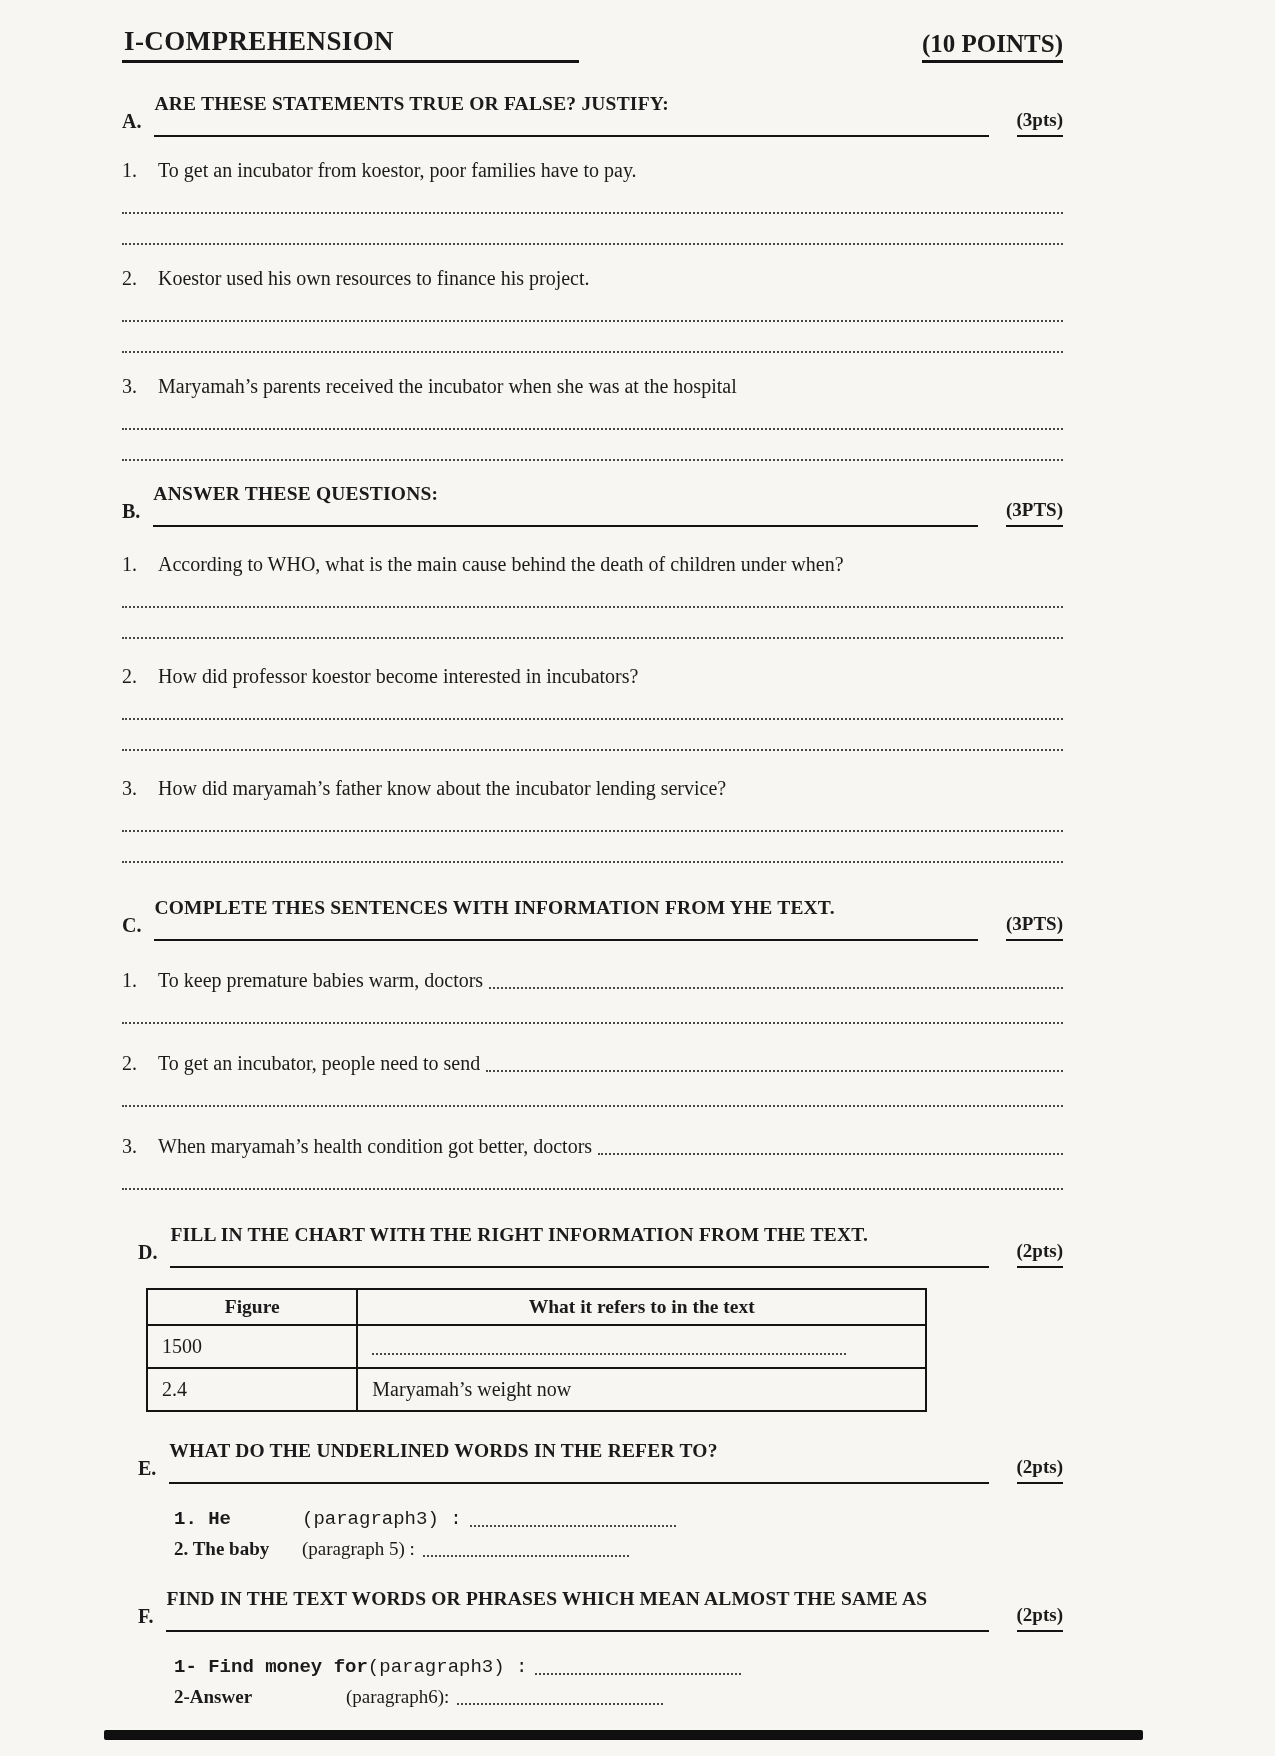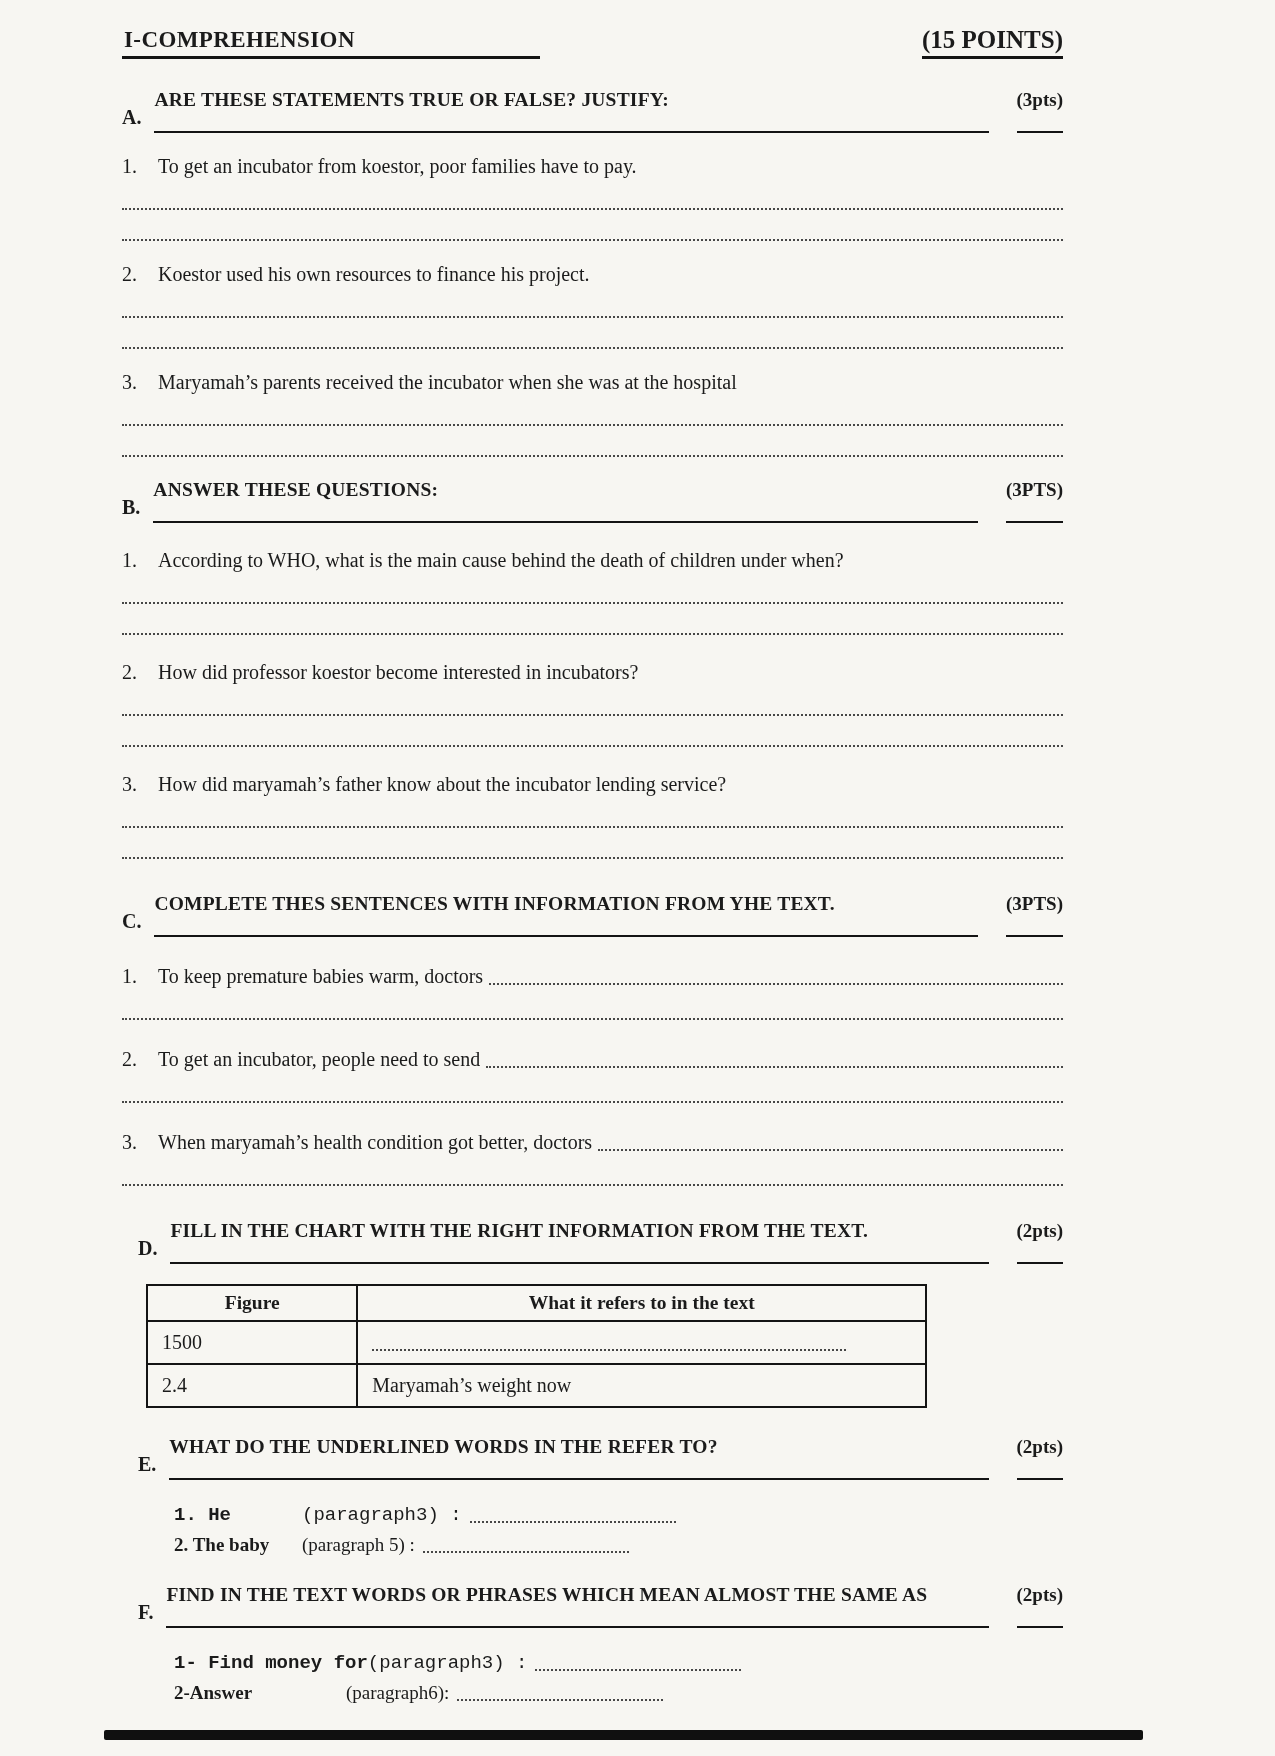--- a/index.html
+++ b/index.html
@@ -9,37 +9,37 @@
     font-family: "Liberation Serif", serif;
     color: #1b1b1b;
     position: relative;
     overflow: hidden;
   }
   .paper { position: absolute; inset: 0; padding: 26px 212px 0 122px; }
 
   
   .title-row { display: flex; justify-content: space-between; align-items: flex-end; }
   .page-title {
-    font-size: 23px; font-weight: bold; letter-spacing: .4px;
+    font-size: 27px; font-weight: bold; letter-spacing: .4px;
     border-bottom: 3.5px solid #141414; padding: 0 185px 3px 2px;
   }
   .total-points {
     font-size: 25px; font-weight: bold;
     border-bottom: 3px solid #141414; padding-bottom: 2px;
   }
 
   
   .sec-head { display: flex; align-items: flex-end; font-weight: bold; }
   .sec-label { font-size: 20px; margin-right: 13px; padding-bottom: 4px; flex: none; }
   .sec-title-wrap {
     flex: 1; border-bottom: 2.8px solid #141414;
     padding-bottom: 20px; margin-right: 28px;
     font-size: 19.5px; letter-spacing: .2px; white-space: nowrap;
   }
-  .sec-points { font-size: 19px; border-bottom: 2.8px solid #141414; padding-bottom: 20px; flex: none; }
+  .sec-points { font-size: 19px; border-bottom: 2.8px solid #141414; padding-bottom: 4px; flex: none; }
   .indented { margin-left: 16px; }
 
   
   .q { display: flex; align-items: baseline; font-size: 20px; line-height: 26px; }
   .qnum { flex: none; width: 36px; }
   .qtext { white-space: nowrap; }
   .dots-full { border-bottom: 2.6px dotted #474747; height: 29px; }
   .dotfill { flex: 1; border-bottom: 2.6px dotted #474747; align-self: flex-end; margin: 0 0 4px 6px; }
 
   .mt-sec-a { margin-top: 30px; }
@@ -80,21 +80,21 @@
     height: 10px; background: #101010; border-radius: 2px;
   }
 </style>
 </head>
 <body>
 
 <div class="paper">
 
   <div class="title-row">
     <div class="page-title">I-COMPREHENSION</div>
-    <div class="total-points">(15 POINTS)</div>
+    <div class="total-points">(10 POINTS)</div>
   </div>
 
   <section>
     <div class="sec-head mt-sec-a">
       <span class="sec-label">A.</span>
       <span class="sec-title-wrap">ARE THESE STATEMENTS TRUE OR FALSE? JUSTIFY:</span>
       <span class="sec-points">(3pts)</span>
     </div>
 
     <div class="q mt-q">

